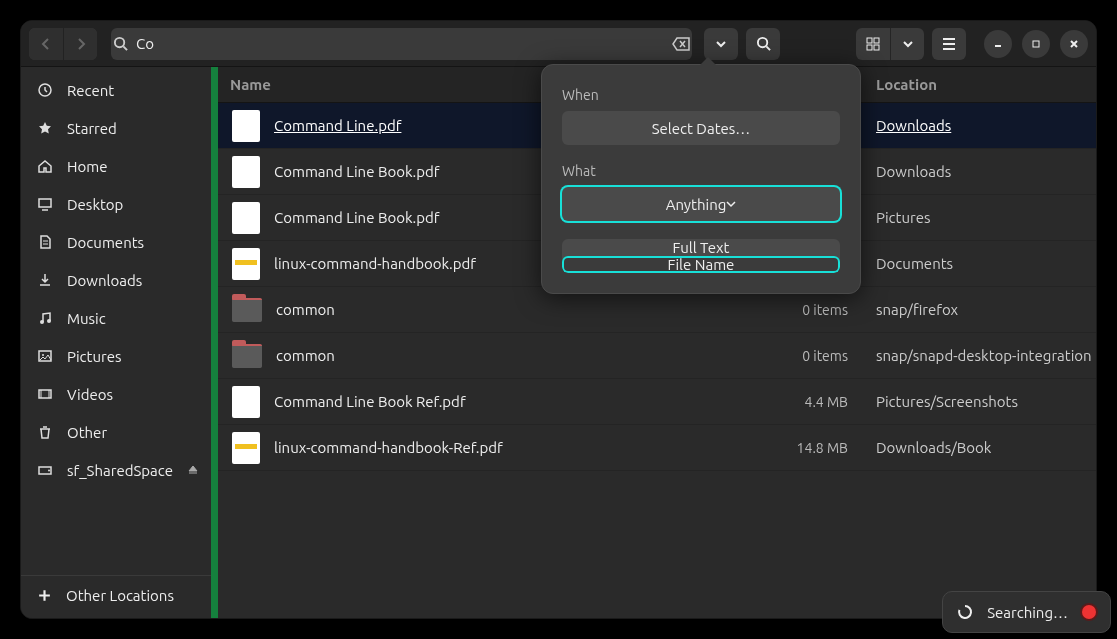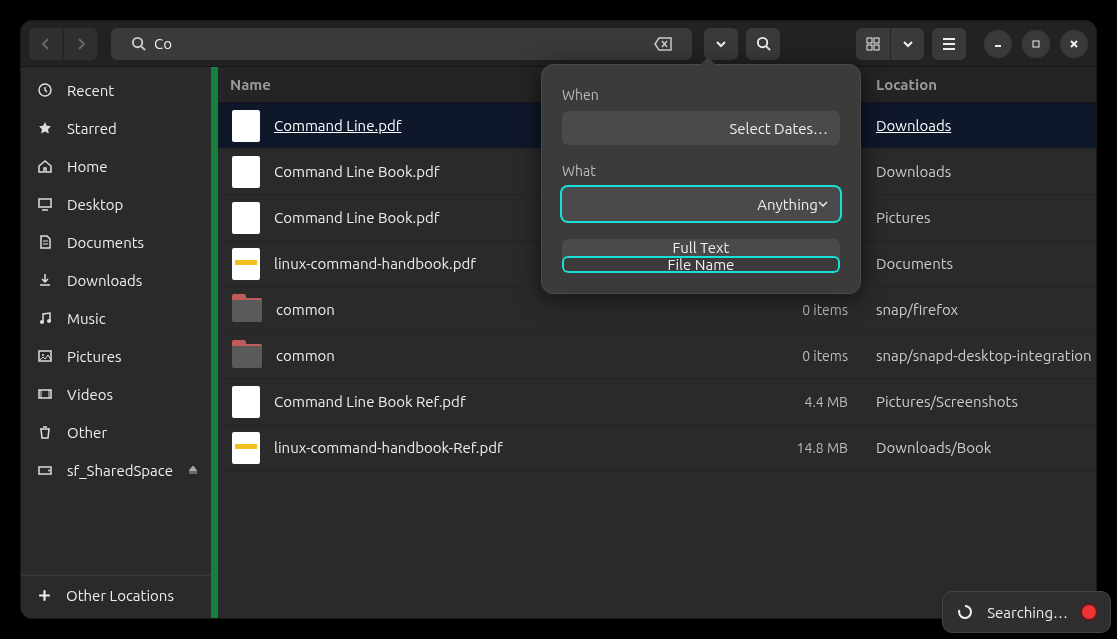--- a/index.html
+++ b/index.html
@@ -15,21 +15,21 @@
     padding: 0 8px; gap: 8px; border-bottom: 1px solid #141414;
   }
   .nav-btns { display: flex; background: #3a3a3a; border-radius: 6px; overflow: hidden; }
   .nav-btn {
     width: 34px; height: 32px; display: flex; align-items: center; justify-content: center;
     color: #555; background: #2f2f2f;
   }
   .nav-btn + .nav-btn { border-left: 1px solid #222; }
   .searchbox {
     flex: 1; height: 32px; background: #3a3a3a; border-radius: 6px;
-    display: flex; align-items: center; padding: 0 20px; gap: 8px; color: #eee;
+    display: flex; align-items: center; padding: 0 2px; gap: 8px; color: #eee;
     margin-left: 6px; margin-right: 4px;
   }
   .searchbox input {
     flex: 1; background: transparent; border: none; outline: none; color: #eee;
     font-size: 15px;
   }
   .icon-btn {
     width: 34px; height: 32px; background: #3a3a3a; border-radius: 6px;
     display: flex; align-items: center; justify-content: center; color: #eee;
   }
@@ -102,21 +102,21 @@
   }
   .popover::before {
     content:""; position:absolute; top:-8px; left:158px;
     border-left:8px solid transparent; border-right:8px solid transparent;
     border-bottom:8px solid #3b3b3b;
   }
   .pop-label { color: #bbb; font-size: 14px; margin-bottom: 8px; }
   .pop-field {
     height: 34px; background: #4a4a4a; border-radius: 6px; display: flex;
     align-items: center; padding: 0 12px; font-size: 15px; margin-bottom: 18px;
-    justify-content: flex-end;
+    justify-content: center;
   }
   .pop-field.highlight { box-shadow: 0 0 0 2px #18e0d8; border-radius: 6px; }
   .pop-segment {
     display: flex; height: 34px; border-radius: 6px; overflow: hidden;
     background: #4a4a4a;
     flex-direction: column;
   }
   .pop-segment .seg {
     flex:1; display:flex; align-items:center; justify-content:center; font-size:15px;
   }

